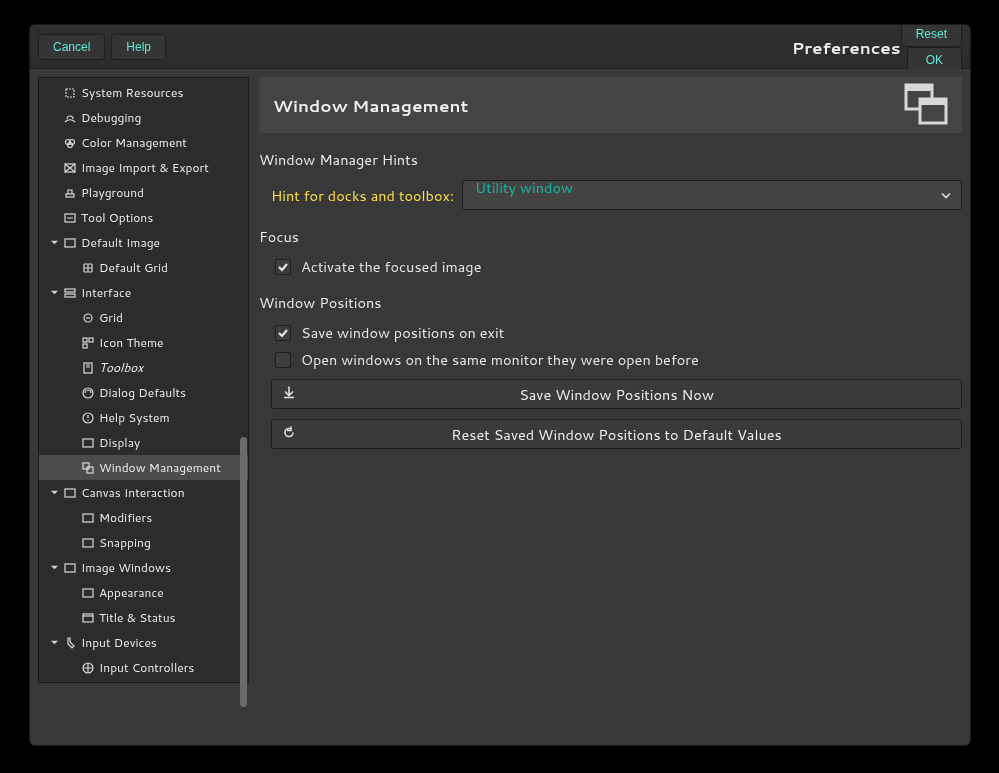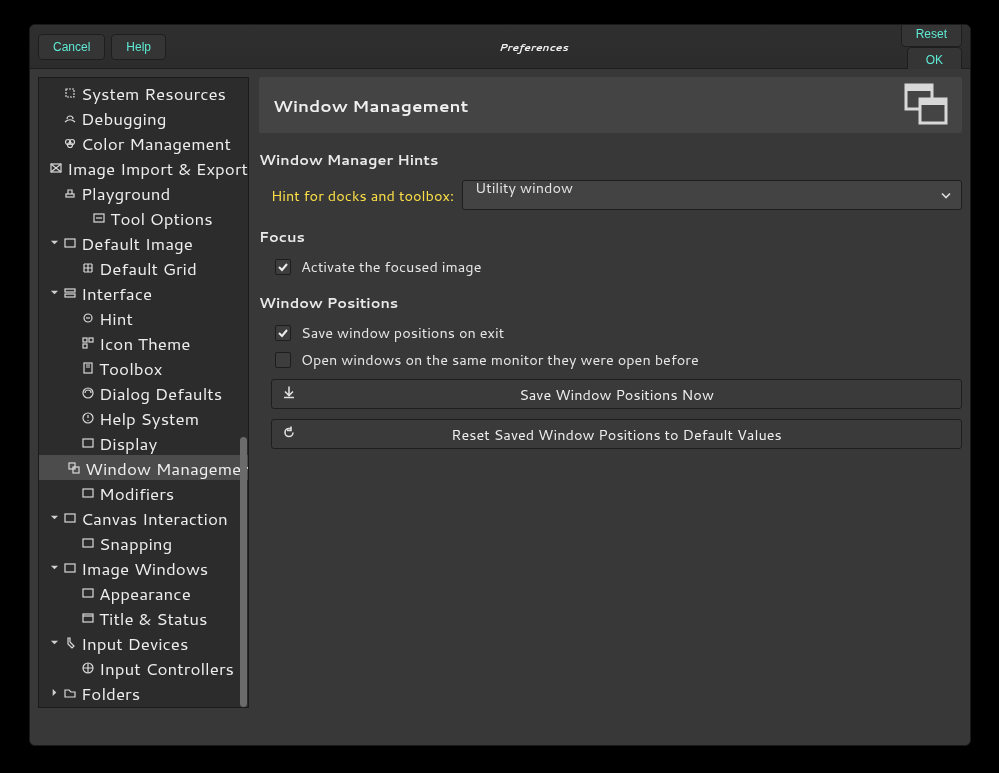--- a/index.html
+++ b/index.html
@@ -7,21 +7,21 @@
   .dialog {
     position: absolute; left: 29px; top: 24px; width: 942px; height: 722px;
     background: #383838; border: 1px solid #1a1a1a; border-radius: 6px;
     display: flex; flex-direction: column; overflow: hidden;
   }
   .titlebar {
     height: 44px; display: flex; align-items: center; padding: 0 8px;
     border-bottom: 1px solid #1d1d1d;
     background: linear-gradient(#2f2f2f,#2c2c2c);
   }
-  .titlebar .title { flex: 1; text-align: center; font-weight: 600; color: #efefef; font-size: 11px; font-style: italic; }
+  .titlebar .title { flex: 1; text-align: right; font-weight: 600; color: #efefef; font-size: 17px; }
   .btn {
     background: #353535; border: 1px solid #1e1e1e; color: #5eead4;
     padding: 5px 14px; border-radius: 4px; font-size: 12px; cursor: pointer;
     user-select: none;
   }
   .btn + .btn { margin-left: 6px; }
   .titlebar .right { margin-left: auto; display: flex; flex-direction: column; }
   .body {
     flex: 1; display: flex; padding: 8px; gap: 10px; background: #383838;
   }
@@ -39,37 +39,37 @@
   .tree-arrow {
     width: 14px; height: 14px; margin-left: 4px; display: inline-flex;
     align-items: center; justify-content: center; color: #d0d0d0;
   }
   .tree-arrow svg { width: 9px; height: 9px; }
   .tree-icon {
     width: 16px; height: 16px; margin: 0 3px 0 1px; display:inline-flex;
     align-items:center; justify-content:center; color:#d9d9d9; flex:0 0 16px;
   }
   .tree-icon svg { width:14px; height:14px; }
-  .tree-label { color:#eeeeee; font-size:17px; }
+  .tree-label { color:#eeeeee; font-size:12px; }
   
   .content { flex:1; display:flex; flex-direction:column; }
   .section-header {
     height:56px; background:#444444; border-radius:2px;
     display:flex; align-items:center; padding:0 14px; position:relative;
     margin-bottom: 10px;
   }
   .section-header .section-title { color:#f0f0f0; font-size:17px; font-weight:600; }
   .section-header .section-icon { position:absolute; right:12px; top:4px; color:#d8d8d8; }
-  .group-title { color:#eaeaea; font-weight:700; margin: 6px 0 6px 0; }
+  .group-title { color:#eaeaea; font-weight:400; margin: 6px 0 6px 0; }
   .row { display:flex; align-items:center; margin: 4px 0 4px 12px; }
   .row .label { color:#fde047; margin-right:8px; }
   .select {
     flex:1; background:#434343; border:1px solid #1e1e1e; border-radius:3px;
     height:30px; display:flex; align-items:center; padding:0 30px 16px 12px;
-    position:relative; cursor:pointer; color:#e5e5e5;
+    position:relative; cursor:pointer; color:#14b8a6;
   }
   .select .chev { position:absolute; right:10px; top:50%; transform:translateY(-50%); color:#ddd; }
   .check-row { display:flex; align-items:center; margin: 3px 0 3px 16px; gap:10px; }
   .checkbox {
     width:16px; height:16px; border:1px solid #1d1d1d; background:#3d3d3d;
     border-radius:2px; display:inline-flex; align-items:center; justify-content:center;
     cursor:pointer; flex:0 0 16px;
   }
   .checkbox.checked svg { display:block; }
   .checkbox svg { display:none; width:12px; height:12px; color:#eee; }
@@ -147,21 +147,21 @@
             <div class="tree-item" style="padding-left: 4px;">
               <span class="tree-arrow" style="visibility: hidden;"></span>
               <span class="tree-icon">
                 <svg viewBox="0 0 14 14" fill="none" stroke="currentColor" stroke-width="1.2">
                   <rect x="3" y="8" width="8" height="3"></rect>
                   <path d="M5 8 L5 4 L9 4 L9 8"></path>
                 </svg>
               </span>
               <span class="tree-label">Playground</span>
             </div>
-            <div class="tree-item" style="padding-left: 4px; justify-content: center;">
+            <div class="tree-item" style="padding-left: 4px;">
               <span class="tree-arrow" style="visibility: hidden;"></span>
               <span class="tree-icon">
                 <svg viewBox="0 0 14 14" fill="none" stroke="currentColor" stroke-width="1.2">
                   <rect x="2" y="3" width="10" height="8"></rect>
                   <path d="M4 7 H10"></path>
                 </svg>
               </span>
               <span class="tree-label">Tool Options</span>
             </div>
             <div class="tree-item" style="padding-left: 4px;">
@@ -201,34 +201,34 @@
               <span class="tree-label">Interface</span>
             </div>
             <div class="tree-item" style="padding-left: 22px;">
               <span class="tree-arrow" style="width: 14px; visibility: hidden;"></span>
               <span class="tree-icon">
                 <svg viewBox="0 0 14 14" fill="none" stroke="currentColor" stroke-width="1.2">
                   <circle cx="7" cy="7" r="4"></circle>
                   <path d="M5 7 H9"></path>
                 </svg>
               </span>
-              <span class="tree-label">Hint</span>
+              <span class="tree-label">Grid</span>
             </div>
             <div class="tree-item" style="padding-left: 22px;">
               <span class="tree-arrow" style="width: 14px; visibility: hidden;"></span>
               <span class="tree-icon">
                 <svg viewBox="0 0 14 14" fill="none" stroke="currentColor" stroke-width="1.2">
                   <rect x="2" y="2" width="4" height="4"></rect>
                   <rect x="8" y="2" width="4" height="4"></rect>
                   <rect x="2" y="8" width="4" height="4"></rect>
                 </svg>
               </span>
               <span class="tree-label">Icon Theme</span>
             </div>
-            <div class="tree-item" style="padding-left: 22px;">
+            <div class="tree-item" style="padding-left: 22px; font-style: italic;">
               <span class="tree-arrow" style="width: 14px; visibility: hidden;"></span>
               <span class="tree-icon">
                 <svg viewBox="0 0 14 14" fill="none" stroke="currentColor" stroke-width="1.2">
                   <rect x="3" y="2" width="8" height="10"></rect>
                   <path d="M5 4 H9 M5 6 H9"></path>
                 </svg>
               </span>
               <span class="tree-label">Toolbox</span>
             </div>
             <div class="tree-item" style="padding-left: 22px;">
@@ -262,29 +262,20 @@
             </div>
             <div class="tree-item selected" style="padding-left: 22px;">
               <span class="tree-arrow" style="width: 14px; visibility: hidden;"></span>
               <span class="tree-icon">
                 <svg viewBox="0 0 14 14" fill="none" stroke="currentColor" stroke-width="1.2">
                   <rect x="2" y="2" width="6" height="6"></rect>
                   <rect x="6" y="6" width="6" height="6"></rect>
                 </svg>
               </span>
               <span class="tree-label">Window Management</span>
-            </div>
-            <div class="tree-item" style="padding-left: 22px;">
-              <span class="tree-arrow" style="width: 14px; visibility: hidden;"></span>
-              <span class="tree-icon">
-                <svg viewBox="0 0 14 14" fill="none" stroke="currentColor" stroke-width="1.2">
-                  <rect x="2" y="3" width="10" height="8"></rect>
-                </svg>
-              </span>
-              <span class="tree-label">Modifiers</span>
             </div>
             <div class="tree-item" style="padding-left: 4px;">
               <span class="tree-arrow">
                 <svg viewBox="0 0 10 10">
                   <path d="M1 3 L5 7 L9 3 Z" fill="currentColor"></path>
                 </svg>
               </span>
               <span class="tree-icon">
                 <svg viewBox="0 0 14 14" fill="none" stroke="currentColor" stroke-width="1.2">
                   <rect x="2" y="3" width="10" height="8"></rect>
@@ -292,20 +283,29 @@
               </span>
               <span class="tree-label">Canvas Interaction</span>
             </div>
             <div class="tree-item" style="padding-left: 22px;">
               <span class="tree-arrow" style="width: 14px; visibility: hidden;"></span>
               <span class="tree-icon">
                 <svg viewBox="0 0 14 14" fill="none" stroke="currentColor" stroke-width="1.2">
                   <rect x="2" y="3" width="10" height="8"></rect>
                 </svg>
               </span>
+              <span class="tree-label">Modifiers</span>
+            </div>
+            <div class="tree-item" style="padding-left: 22px;">
+              <span class="tree-arrow" style="width: 14px; visibility: hidden;"></span>
+              <span class="tree-icon">
+                <svg viewBox="0 0 14 14" fill="none" stroke="currentColor" stroke-width="1.2">
+                  <rect x="2" y="3" width="10" height="8"></rect>
+                </svg>
+              </span>
               <span class="tree-label">Snapping</span>
             </div>
             <div class="tree-item" style="padding-left: 4px;">
               <span class="tree-arrow">
                 <svg viewBox="0 0 10 10">
                   <path d="M1 3 L5 7 L9 3 Z" fill="currentColor"></path>
                 </svg>
               </span>
               <span class="tree-icon">
                 <svg viewBox="0 0 14 14" fill="none" stroke="currentColor" stroke-width="1.2">
@@ -348,33 +348,20 @@
             </div>
             <div class="tree-item" style="padding-left: 22px;">
               <span class="tree-arrow" style="width: 14px; visibility: hidden;"></span>
               <span class="tree-icon">
                 <svg viewBox="0 0 14 14" fill="none" stroke="currentColor" stroke-width="1.2">
                   <circle cx="7" cy="7" r="5"></circle>
                   <path d="M7 2 V12 M2 7 H12"></path>
                 </svg>
               </span>
               <span class="tree-label">Input Controllers</span>
-            </div>
-            <div class="tree-item" style="padding-left: 4px;">
-              <span class="tree-arrow">
-                <svg viewBox="0 0 10 10">
-                  <path d="M3 1 L7 5 L3 9 Z" fill="currentColor"></path>
-                </svg>
-              </span>
-              <span class="tree-icon">
-                <svg viewBox="0 0 14 14" fill="none" stroke="currentColor" stroke-width="1.2">
-                  <path d="M2 4 H6 L8 6 H12 V11 H2 Z"></path>
-                </svg>
-              </span>
-              <span class="tree-label">Folders</span>
             </div>
           </div>
       </div>
       <div class="thumb"></div>
     </div>
 
     <div class="content">
       <div class="section-header">
         <span class="section-title">Window Management</span>
         <span class="section-icon">

